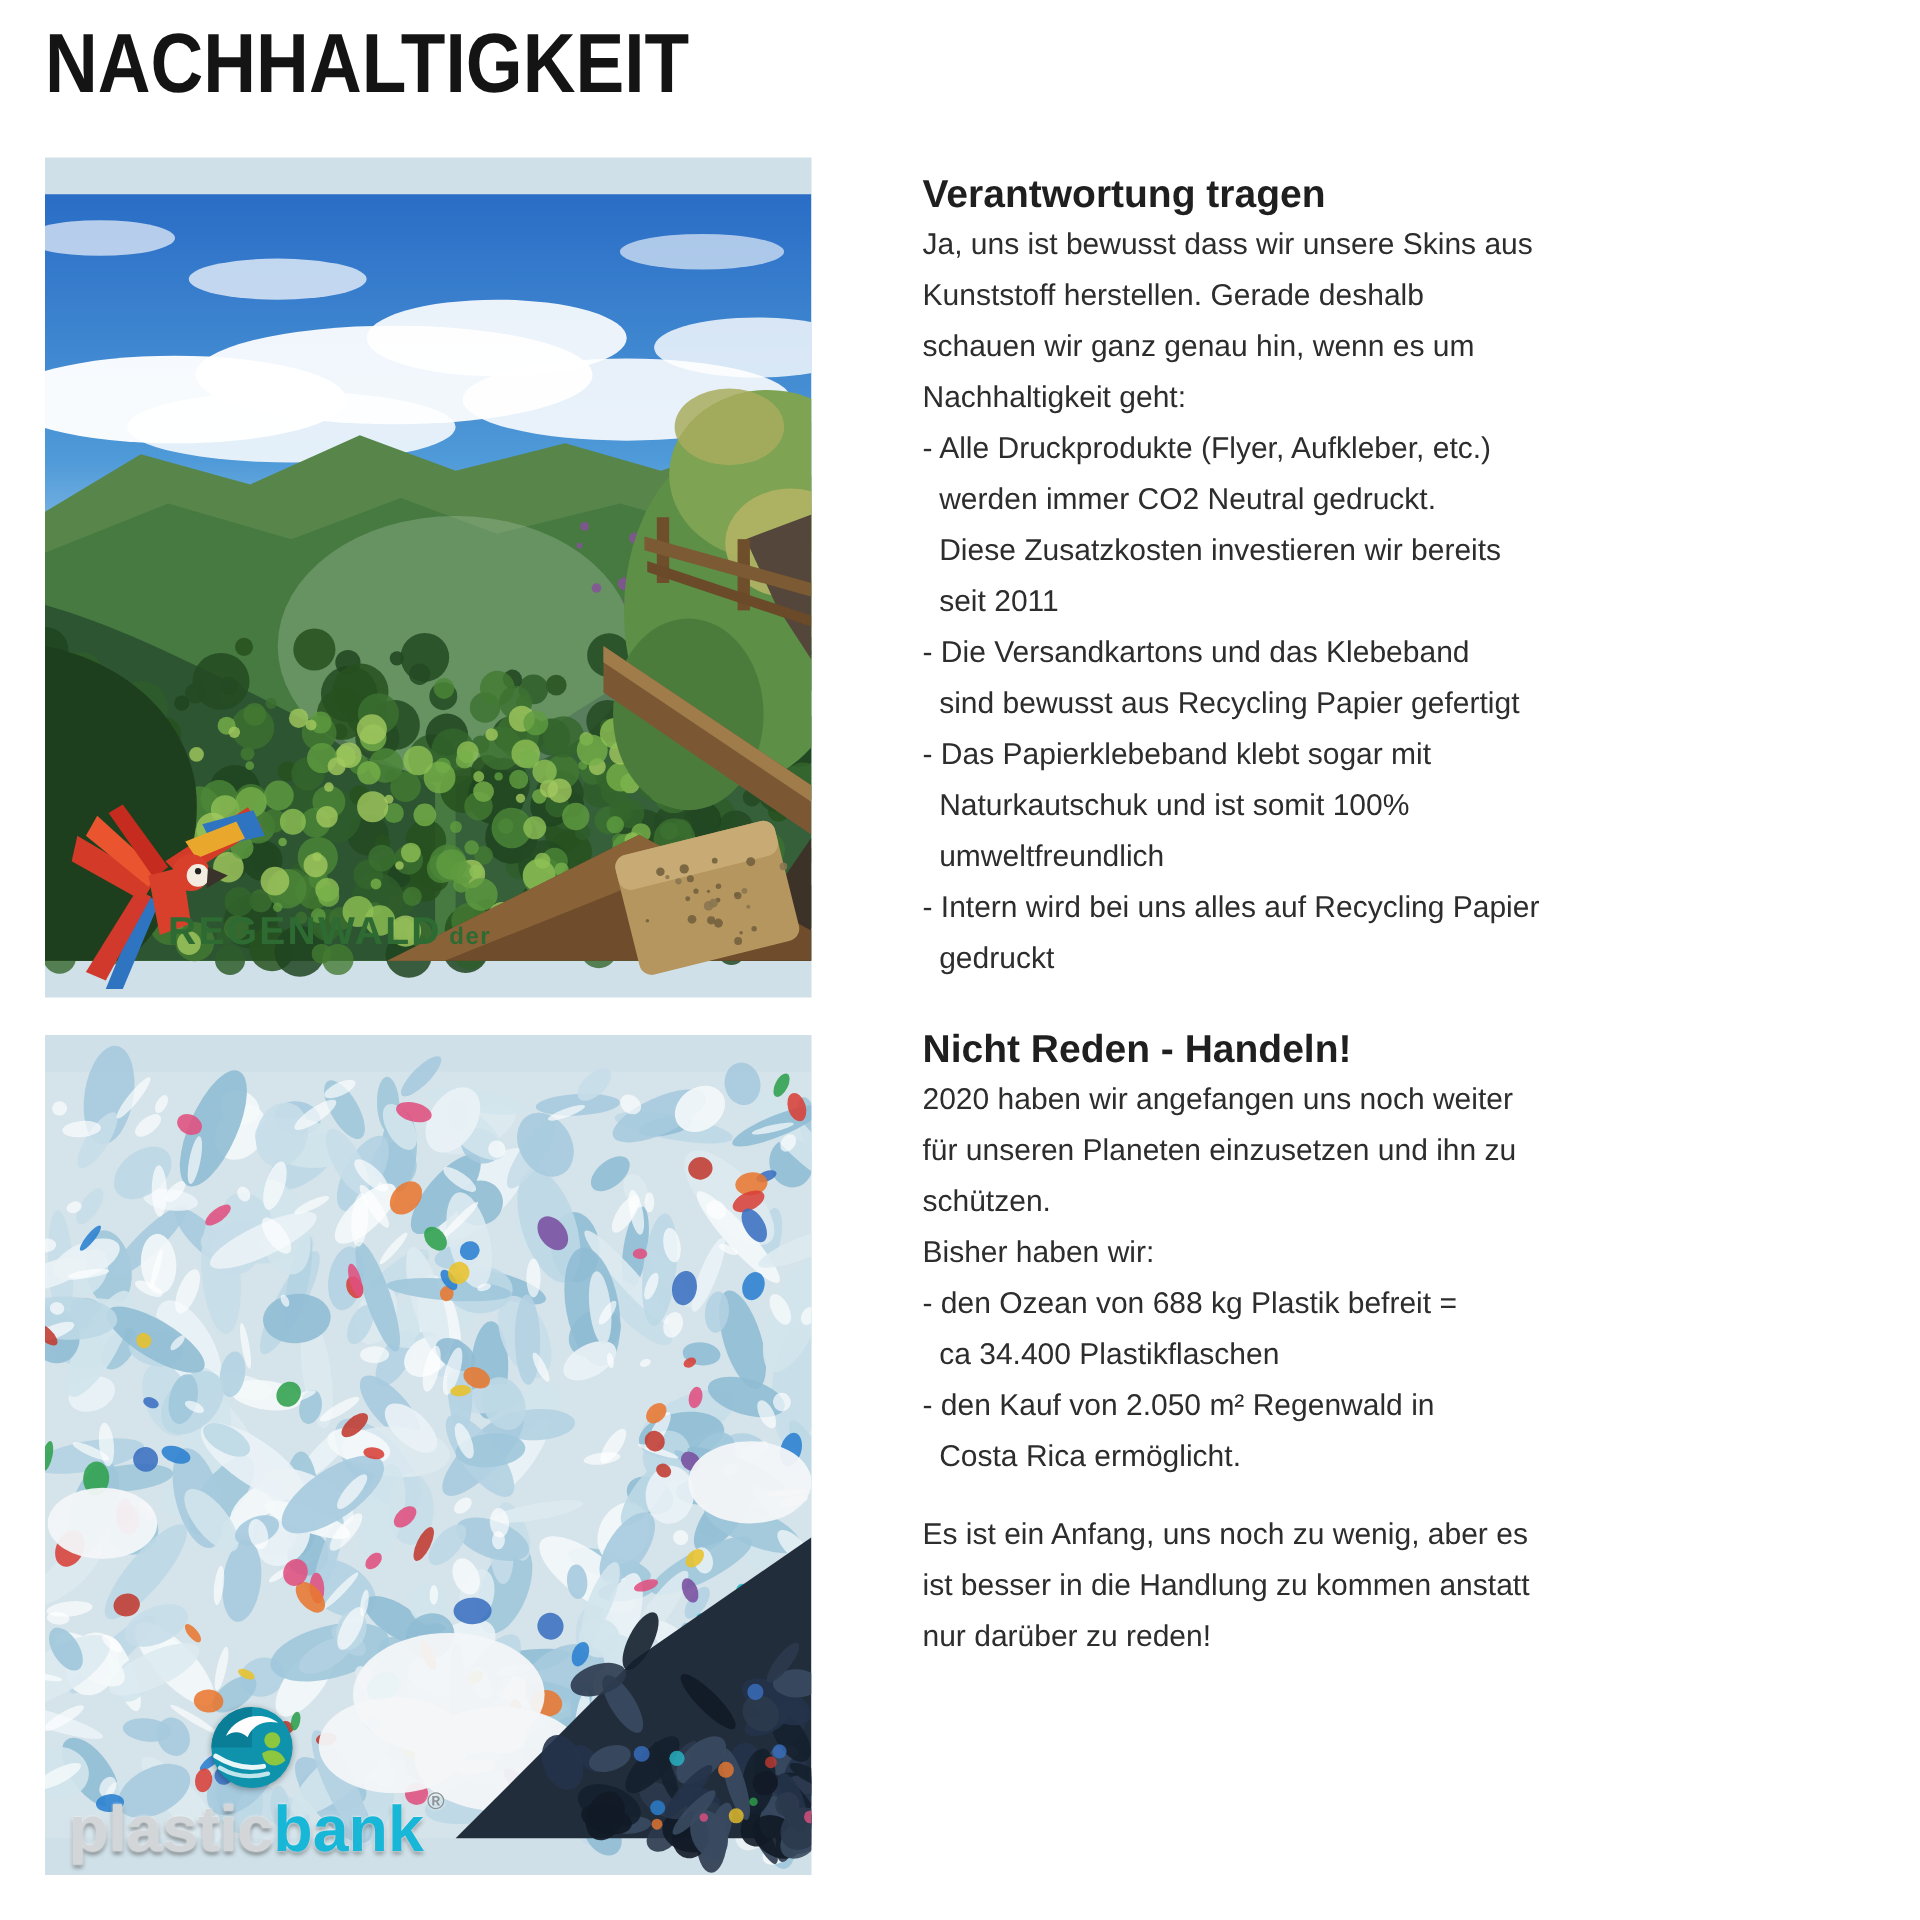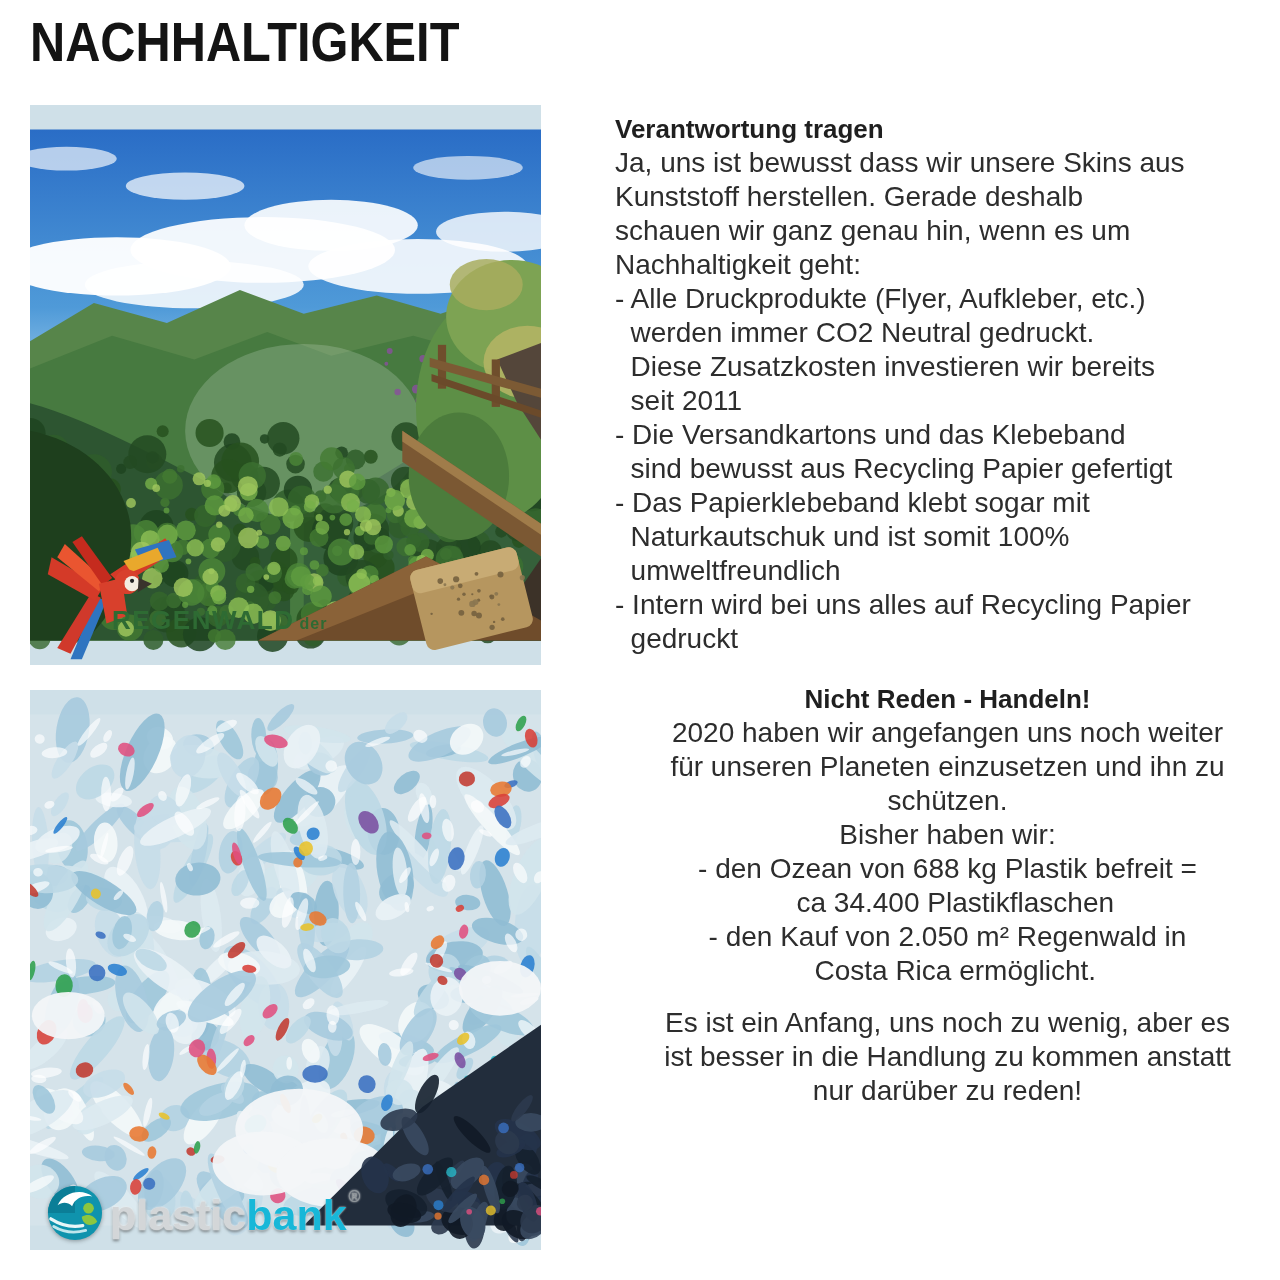--- a/index.html
+++ b/index.html
@@ -18,32 +18,32 @@
   .photo svg.scene{position:absolute;left:0;top:0;width:100%;height:100%;display:block;}
 
   
   .rw-logo{position:absolute;left:14px;top:428px;width:310px;height:132px;pointer-events:none;}
   .rw-parrot{position:absolute;left:0;top:-8px;width:142px;height:140px;}
   .rw-text{position:absolute;left:68px;top:72px;color:#2e6b33;font-weight:700;line-height:30px;
            letter-spacing:1.5px;font-size:26px;white-space:nowrap;}
   .rw-text .suffix{font-size:16px;letter-spacing:1px;margin-left:5px;font-weight:700;}
 
   
-  .pb-logo{position:absolute;left:16px;bottom:8px;display:flex;align-items:center;pointer-events:none;}
+  .pb-logo{position:absolute;left:16px;bottom:8px;display:flex;align-items:center;pointer-events:none;flex-direction:column;}
   .pb-icon{width:58px;height:58px;margin-right:6px;filter:drop-shadow(0 1px 2px rgba(0,0,0,.35));}
   .pb-word{font-size:43px;font-weight:700;line-height:1;letter-spacing:0px;white-space:nowrap;}
   .pb-word .p1{color:#d3d6d8;text-shadow:0 0 2px #ffffff,0 2px 3px rgba(40,40,40,.55);}
   .pb-word .p2{color:#18b7d8;text-shadow:0 0 2px #ffffff,0 2px 3px rgba(40,40,40,.45);}
   .pb-word .reg{font-size:16px;color:#8d9498;vertical-align:28px;text-shadow:0 0 2px #fff;margin-left:2px;}
 
   
   .right-col{position:absolute;left:615px;top:112px;width:665px;}
   .right-col h2{margin:0;font-size:26px;line-height:34px;font-weight:700;color:#1f1f1f;}
-  .right-col p.body{margin:0;font-size:28px;line-height:34px;color:#2d2d2d;white-space:pre-wrap;}
-  .right-col section + section{margin-top:26px;text-align:center;}
+  .right-col p.body{margin:0;font-size:20px;line-height:34px;color:#2d2d2d;white-space:pre-wrap;}
+  .right-col section + section{margin-top:26px;}
   .right-col p.spaced{margin-top:18px;}
 </style>
 </head>
 <body>
 
 <div class="page">
 
   <h1 class="page-title">NACHHALTIGKEIT</h1>
 
   <div class="photo" id="photo-rainforest">

